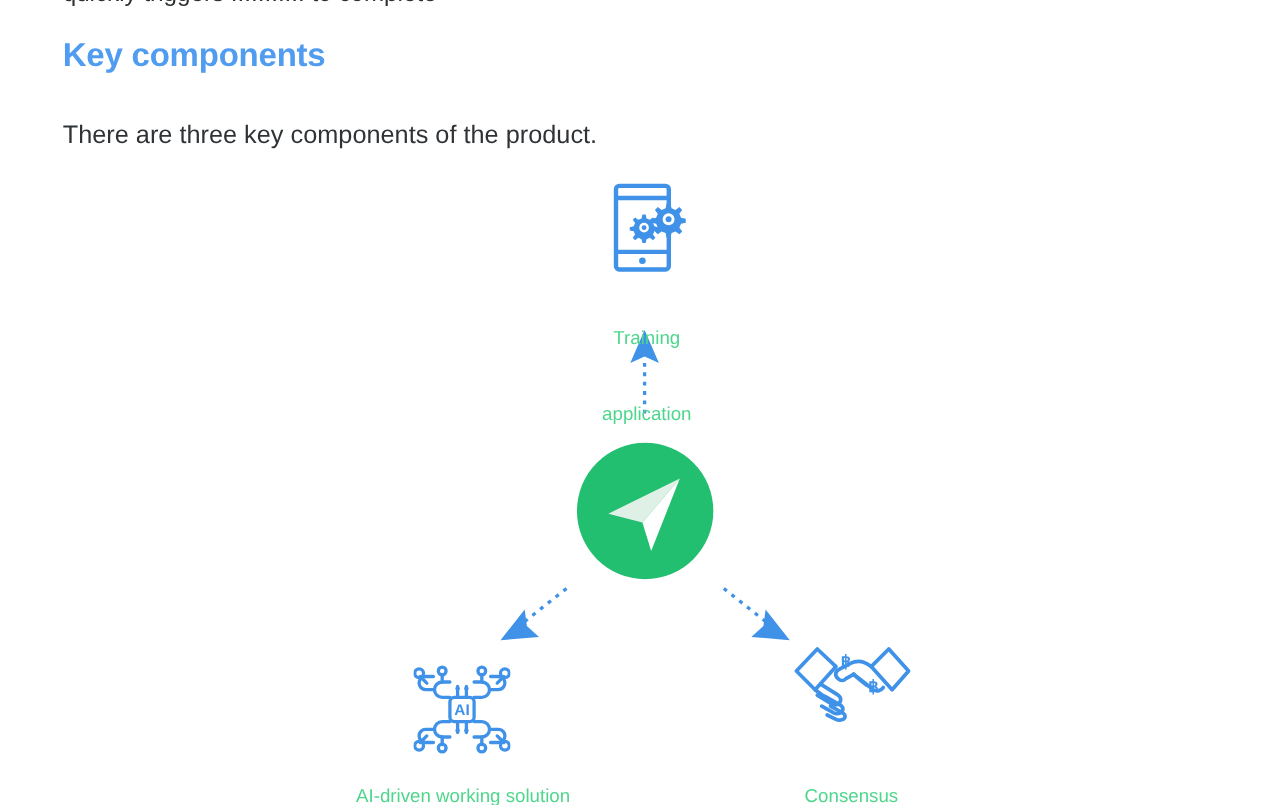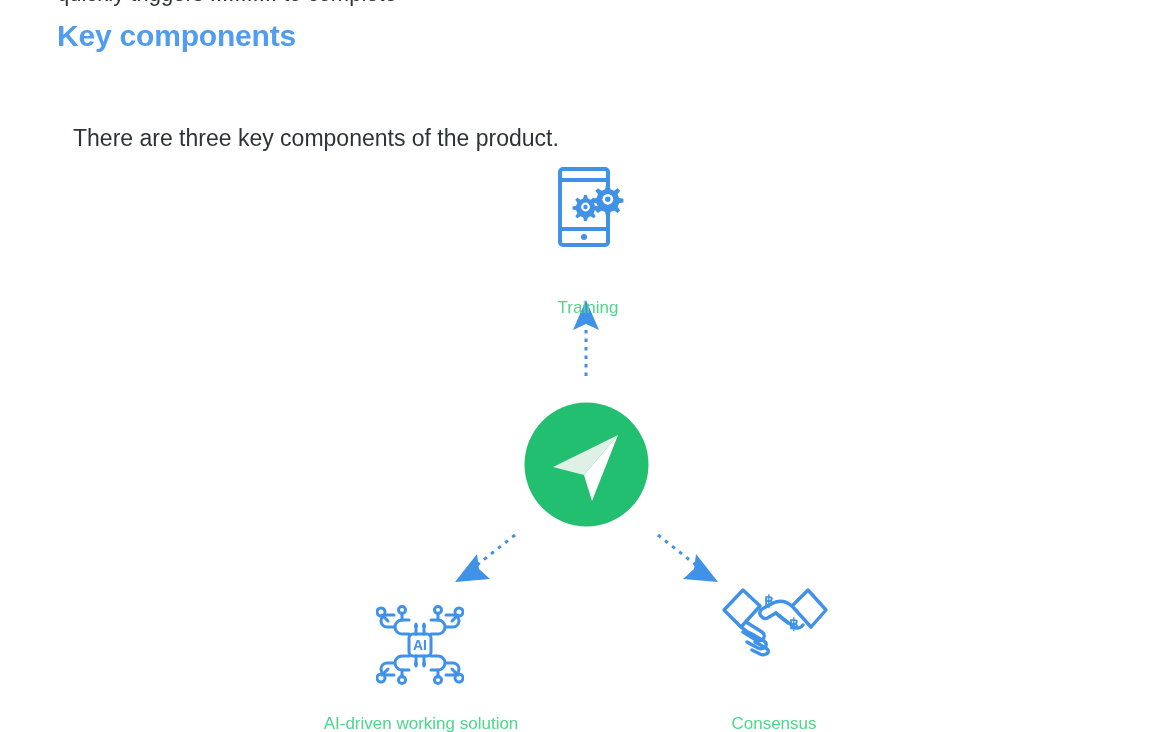--- a/index.html
+++ b/index.html
@@ -31,34 +31,34 @@
     font-size: 22px;
     line-height: 26px;
     color: #2f3234;
     white-space: nowrap;
   }
 
   
   .doc-heading {
     position: absolute;
     left: 57px;
-    top: 16px;
+    top: 31px;
     margin: 0;
     font-size: 30px;
     line-height: 40px;
     font-weight: bold;
     letter-spacing: -0.2px;
     color: #4f9cf0;
     white-space: nowrap;
   }
   .doc-paragraph {
     position: absolute;
     left: 57px;
     top: 105px;
-    margin: 16px;
+    margin: 0;
     font-size: 23px;
     line-height: 34px;
     font-weight: normal;
     color: #303336;
     white-space: nowrap;
   }
 
   
   .diagram {
     position: absolute;
@@ -144,20 +144,21 @@
         <path d="M28 29
                  l3.0 .0 .75 3.6 3.0 1.25 2.9-2.15 2.15 2.15 -2.15 2.9 1.25 3.0 3.6 .75 0 3.0 -3.6 .75 -1.25 3.0 2.15 2.9 -2.15 2.15 -2.9-2.15 -3.0 1.25 -.75 3.6 -3.0 0 -.75-3.6 -3.0-1.25 -2.9 2.15 -2.15-2.15 2.15-2.9 -1.25-3.0 -3.6-.75 0-3.0 3.6-.75 1.25-3.0 -2.15-2.9 2.15-2.15 2.9 2.15 3.0-1.25 z"></path>
       </g>
       <circle cx="29.5" cy="41" r="4.4" fill="#ffffff"></circle>
       <circle cx="29.5" cy="41" r="2.2" fill="#3f92e8"></circle>
     </svg>
   </div>
 
   <div class="node-label label-training">
     <div>Training</div>
+    <div>application</div>
   </div>
 
   <div class="icon-wrap icon-center">
     <svg width="125" height="125" viewBox="0 0 125 125" xmlns="http://www.w3.org/2000/svg">
       <circle cx="62.5" cy="62.5" r="62" fill="#21bf6f"></circle>
 
       <path d="M29 65 L94 33 L60 73 Z" fill="#dff0e6"></path>
 
       <path d="M94 33 L68 99 L60 73 Z" fill="#ffffff"></path>
     </svg>

